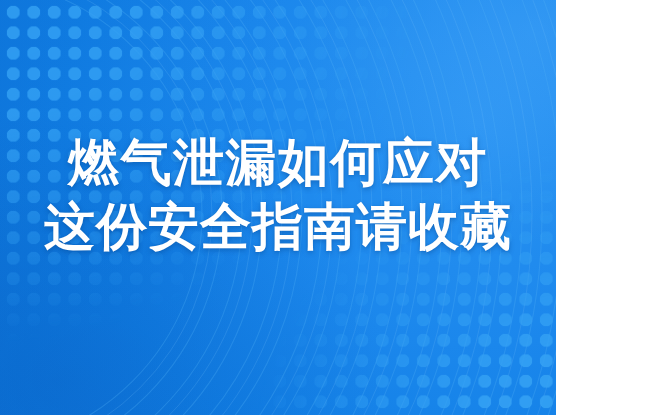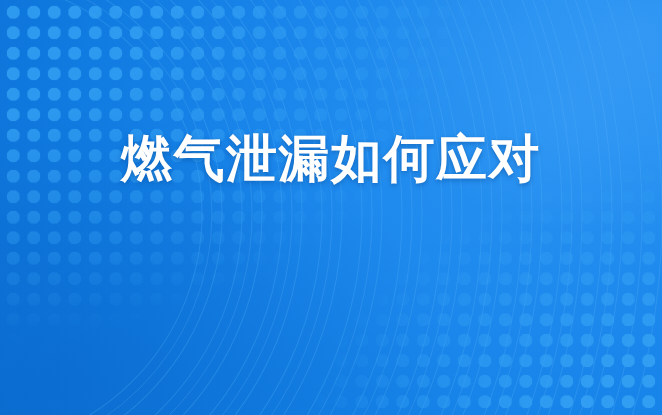--- a/index.html
+++ b/index.html
@@ -3,25 +3,25 @@
 <meta charset="utf-8">
 <style>
   html, body {
     margin: 0;
     padding: 0;
     background: #ffffff;
   }
 
   #banner {
     position: relative;
-    width: 662px;
+    width: 556px;
     height: 415px;
     overflow: hidden;
     background: #737373;
-    font-family: Liberation Mono, monospace;
+    font-family: Liberation Sans, sans-serif;
   }
 
   
   .layer {
     position: absolute;
     inset: 0;
     pointer-events: none;
   }
 
   .bg-base {
@@ -133,15 +133,16 @@
         <circle cx="-34" cy="214" r="646"></circle>
       </g>
     </svg>
   </div>
 
   <div class="layer dots dots-tl"></div>
   <div class="layer dots dots-br"></div>
 
   <div class="headline">
     <span class="headline-line line-1">燃气泄漏如何应对</span>
+    <span class="headline-line line-2">这份安全指南请收藏</span>
   </div>
 
 </div>
 
 </body></html>

